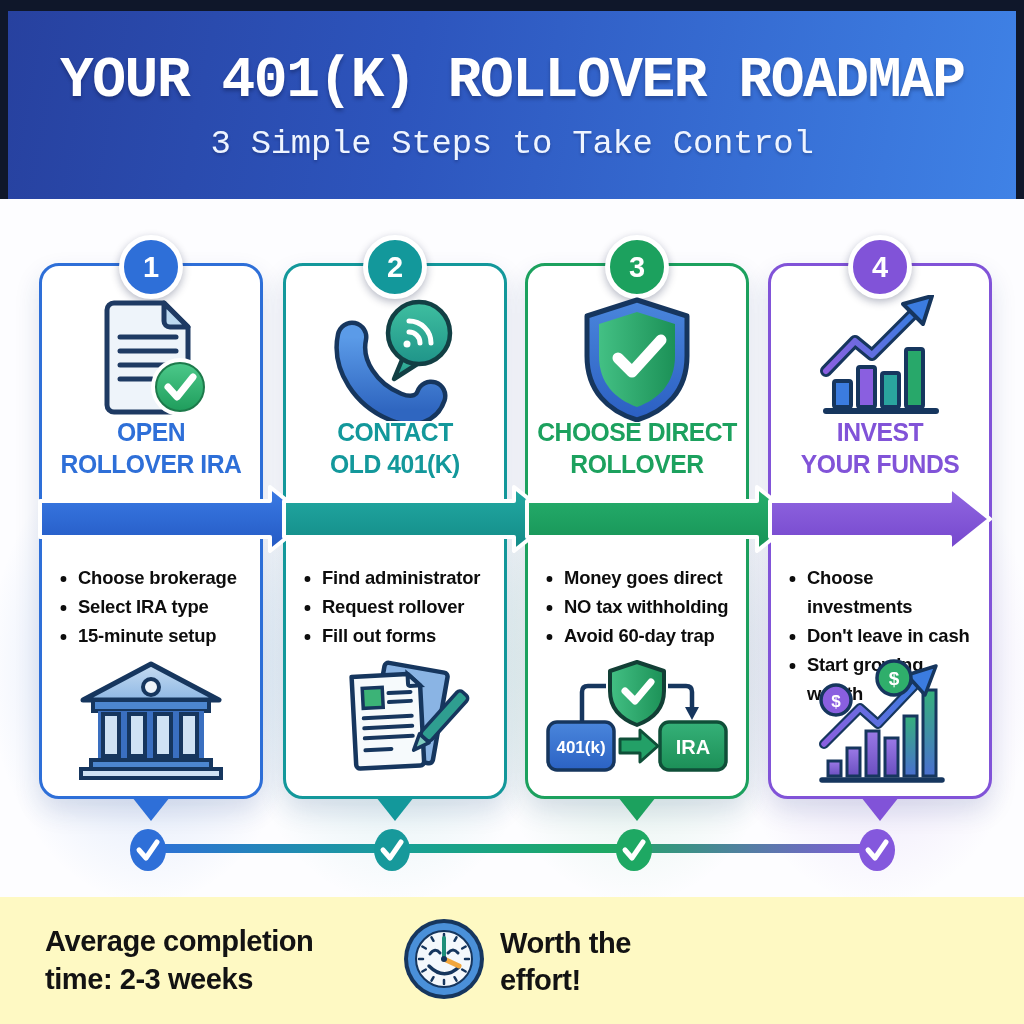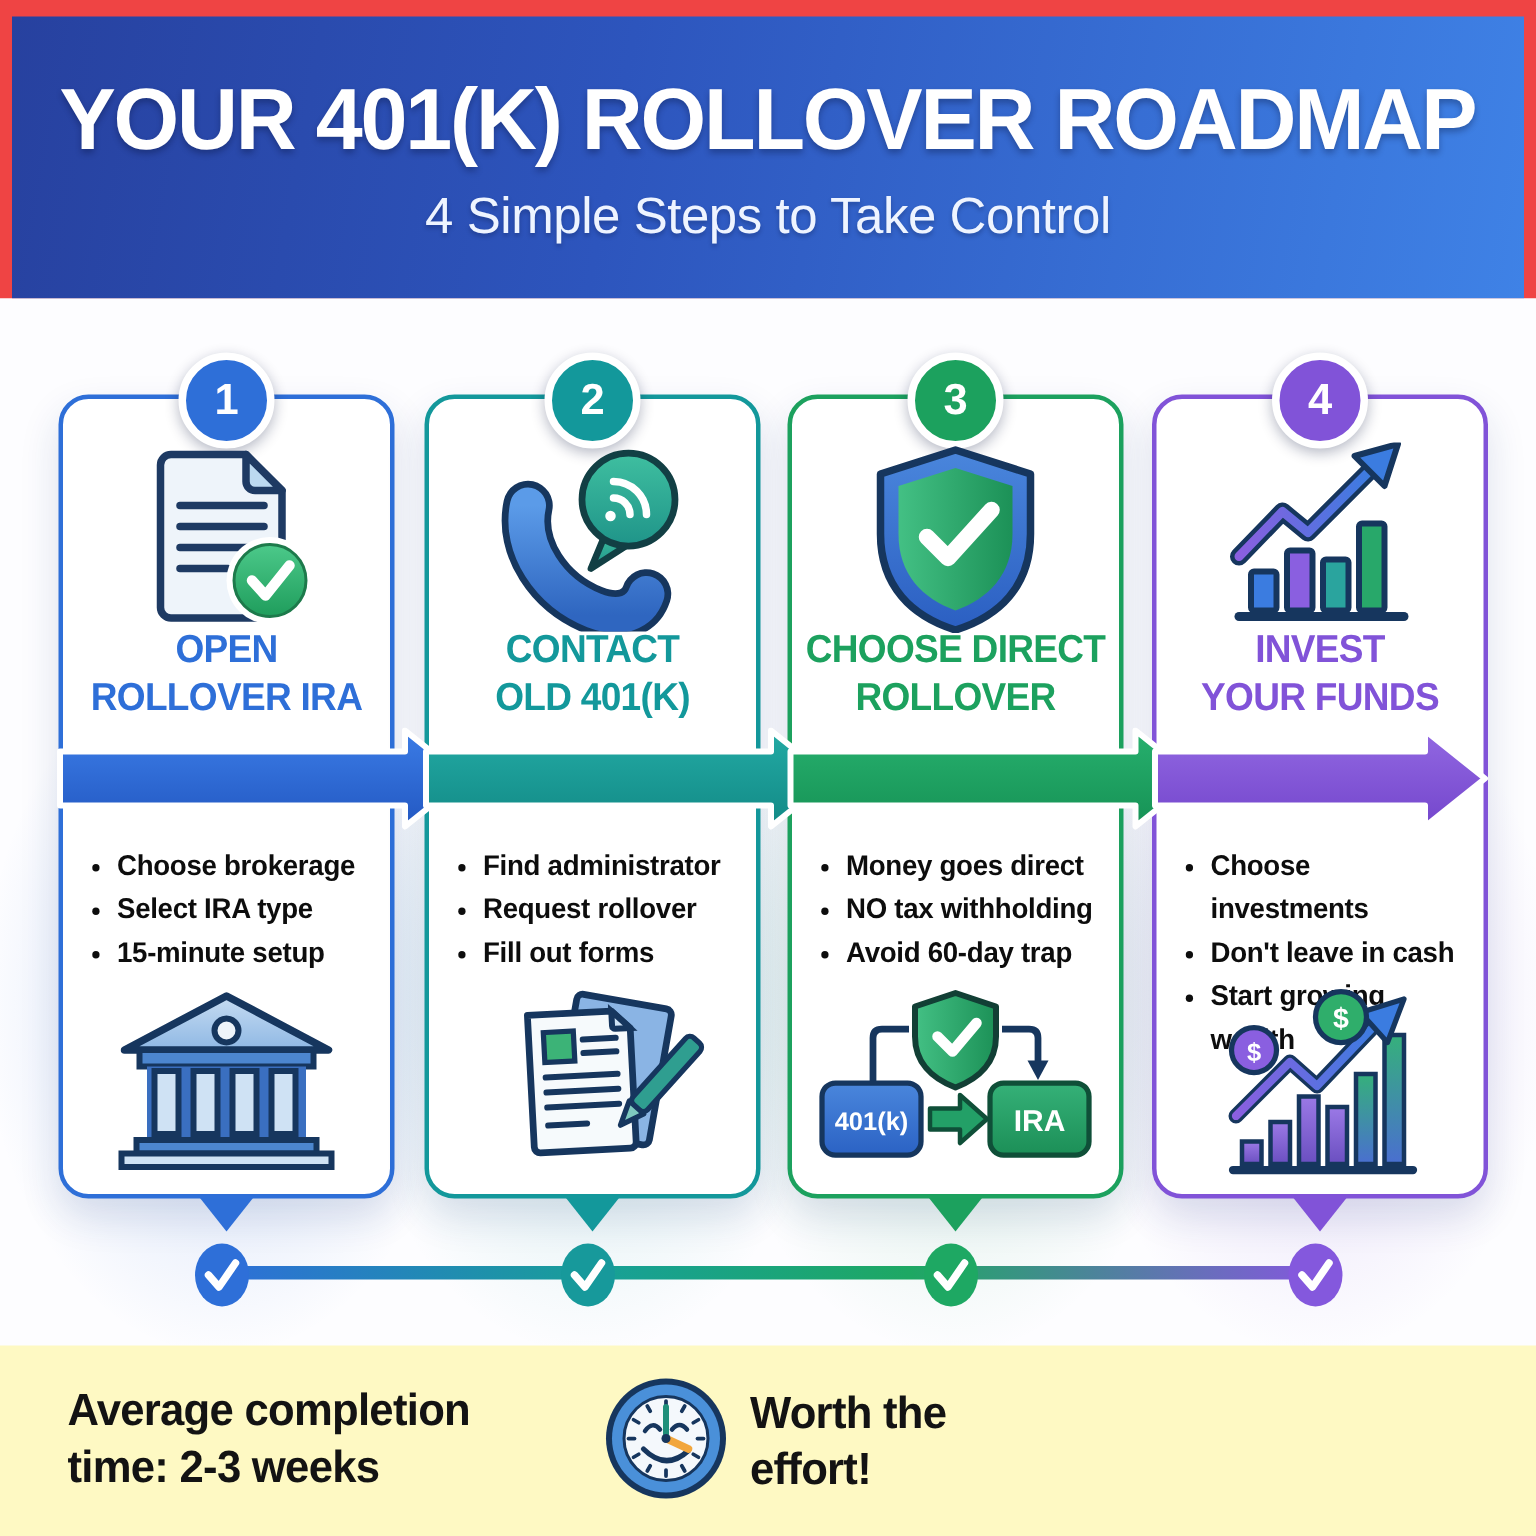--- a/index.html
+++ b/index.html
@@ -1,20 +1,20 @@
 <!DOCTYPE html>
 <html><head>
 <meta charset="utf-8">
 <style>
   html,body{margin:0;padding:0;background:#fff;}
   #canvas{position:relative;width:1024px;height:1024px;overflow:hidden;
           font-family:"Liberation Sans",sans-serif;background:#fdfdff;}
 
   
-  .header{position:absolute;top:0;left:0;width:1024px;height:199px;background:#ef4444;}
+  .header{position:absolute;top:0;left:0;width:1024px;height:199px;background:#0f172a;font-family:Liberation Mono, monospace;}
   .header-inner{position:absolute;left:8px;right:8px;top:11px;bottom:0;
     background:linear-gradient(100deg,#27419f 0%,#2d55bd 40%,#3f82e6 100%);
     display:flex;flex-direction:column;align-items:center;justify-content:center;gap:12px;}
   .main-title{margin:0;color:#fff;font-size:58px;font-weight:800;letter-spacing:-1.5px;
     white-space:nowrap;transform:scaleX(.97);text-shadow:0 3px 4px rgba(0,10,40,.3);}
   .subtitle{color:#eef4ff;font-size:34px;font-weight:500;letter-spacing:-.3px;
     text-shadow:0 2px 3px rgba(0,10,40,.25);}
 
   
   .content{position:absolute;top:199px;left:0;width:1024px;height:698px;background:#fdfdff;}
@@ -73,21 +73,21 @@
     font-size:31px;font-weight:700;letter-spacing:-.5px;}
 </style>
 </head>
 <body>
 
 <div id="canvas">
 
   <div class="header">
     <div class="header-inner">
       <h1 class="main-title">YOUR 401(K) ROLLOVER ROADMAP</h1>
-      <div class="subtitle">4 Simple Steps to Take Control</div>
+      <div class="subtitle">3 Simple Steps to Take Control</div>
     </div>
   </div>
 
   <div class="content">
     <div class="glow g1"></div>
     <div class="glow g2"></div>
     <div class="glow g3"></div>
     <div class="glow g4"></div>
 
     <section class="card c1">

